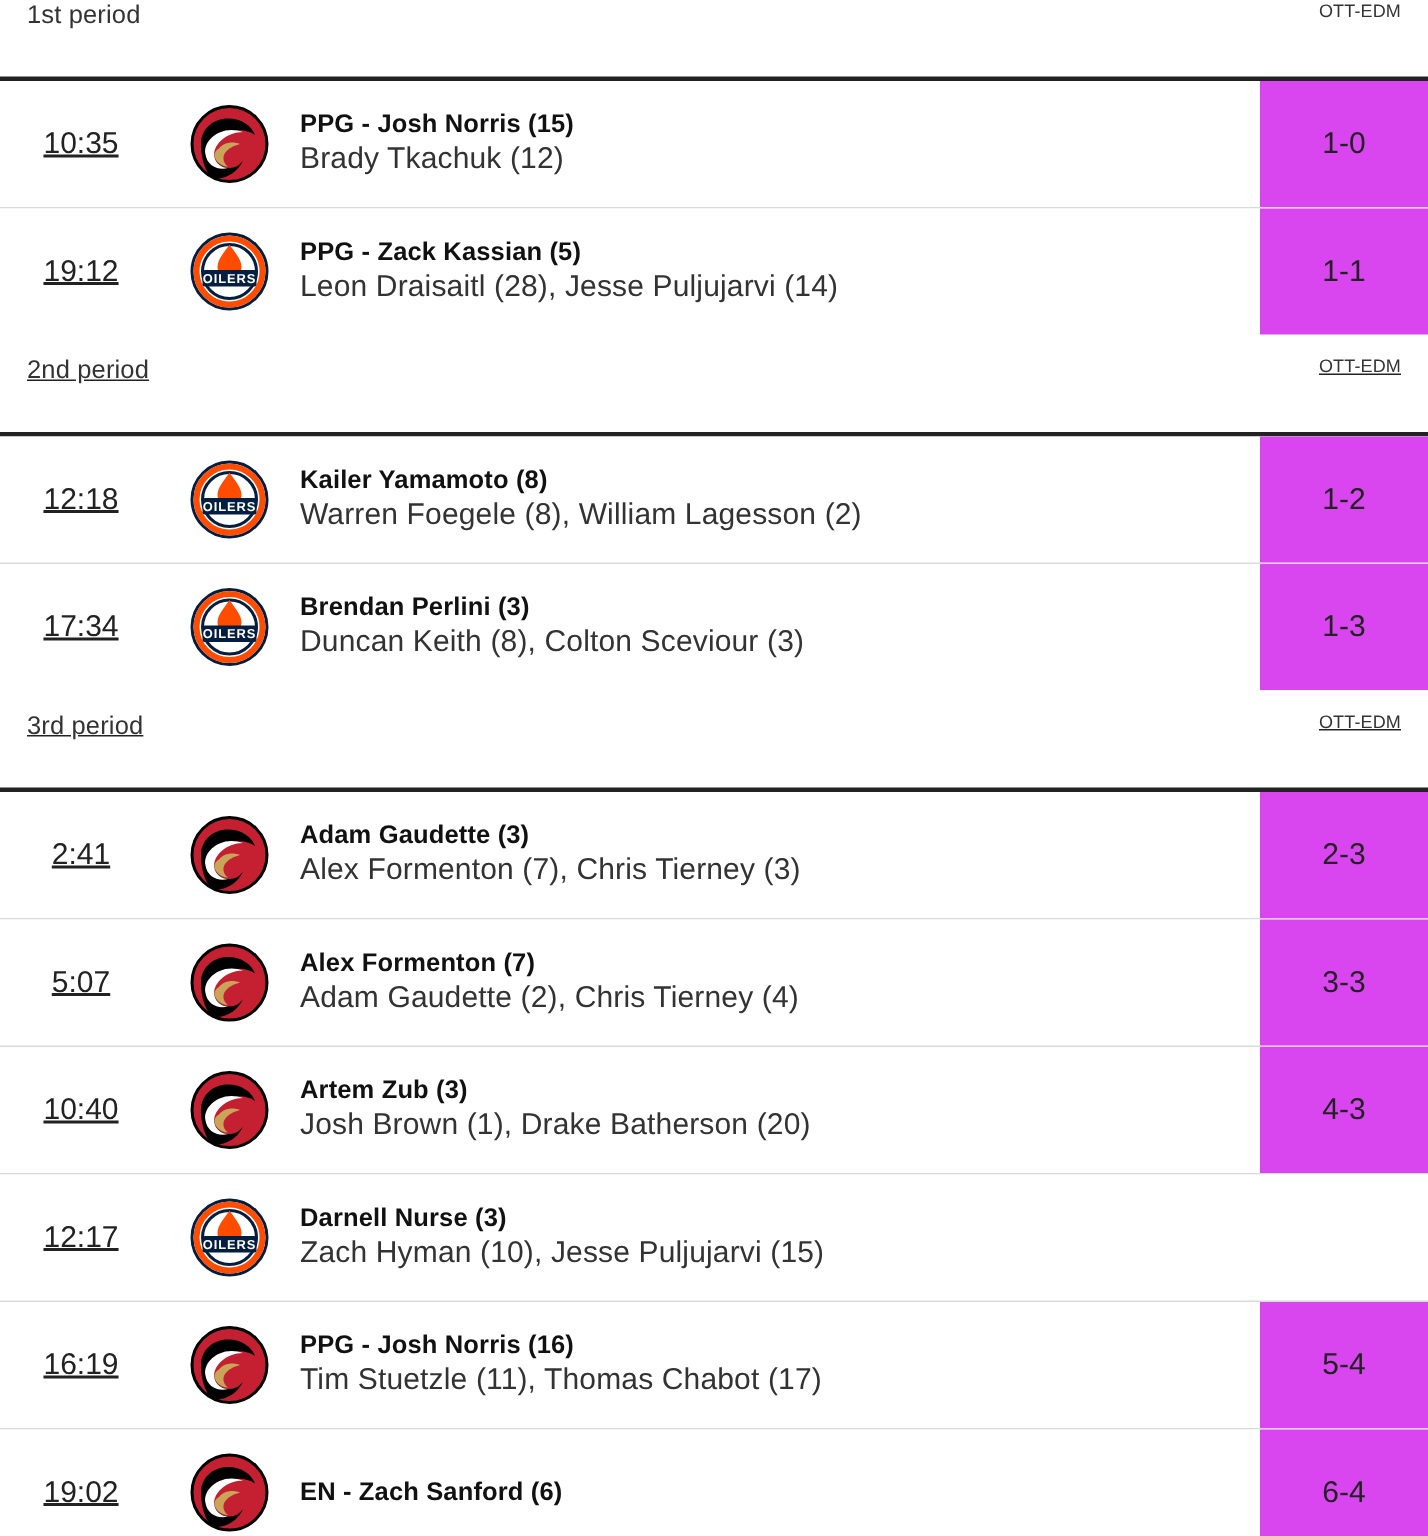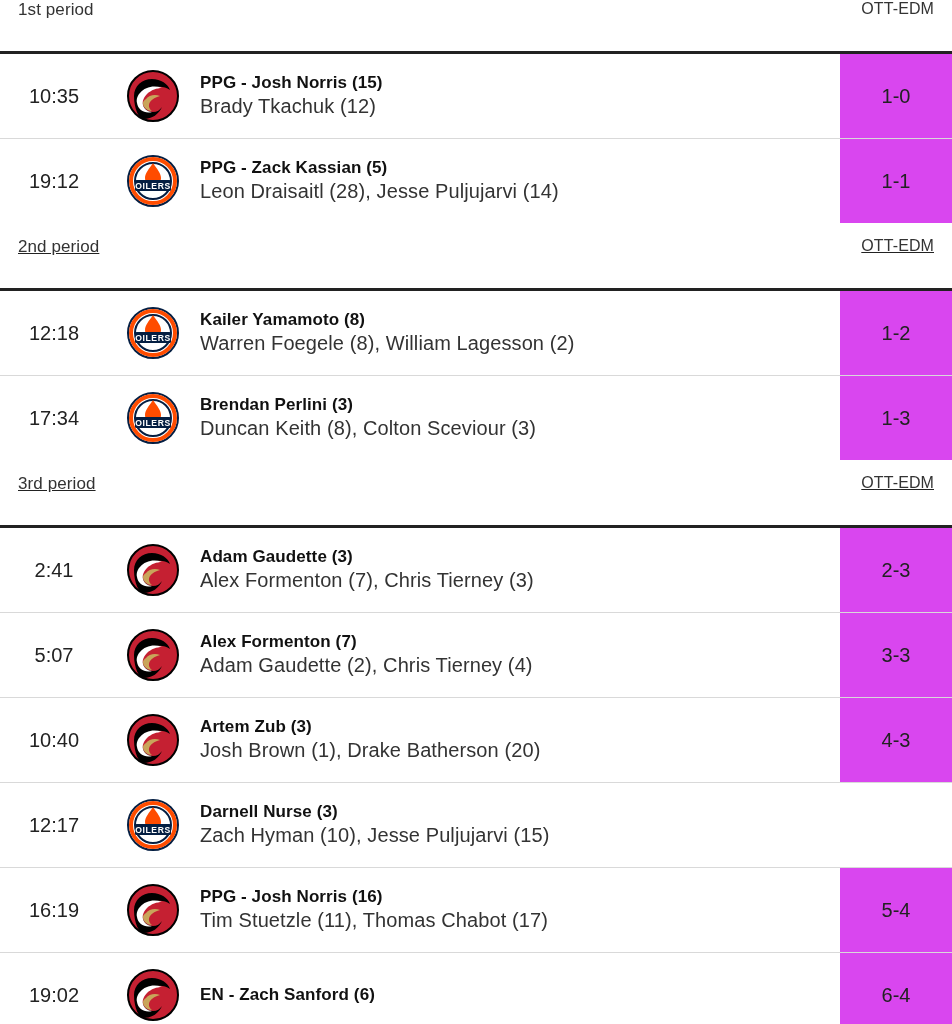--- a/index.html
+++ b/index.html
@@ -27,21 +27,21 @@
     box-sizing: border-box;
     border-bottom: 3px solid #222222;
     background: #ffffff;
   }
   .period-header .period-label {
     font-size: 17px;
     color: #333333;
     letter-spacing: 0.1px;
   }
   .period-header .matchup-label {
-    font-size: 16px;
+    font-size: 12px;
     color: #333333;
     letter-spacing: 0.1px;
   }
   
   .goal-row {
     display: flex;
     align-items: stretch;
     min-height: 84px;
     border-bottom: 1px solid #d9d9d9;
     background: #ffffff;
@@ -50,20 +50,21 @@
     border-bottom: none;
   }
   .cell-time {
     width: 108px;
     flex: 0 0 108px;
     display: flex;
     align-items: center;
     justify-content: center;
     font-size: 20px;
     color: #222222;
+    text-decoration: underline;
   }
   .cell-logo {
     width: 90px;
     flex: 0 0 90px;
     display: flex;
     align-items: center;
     justify-content: center;
   }
   .cell-detail {
     flex: 1 1 auto;

